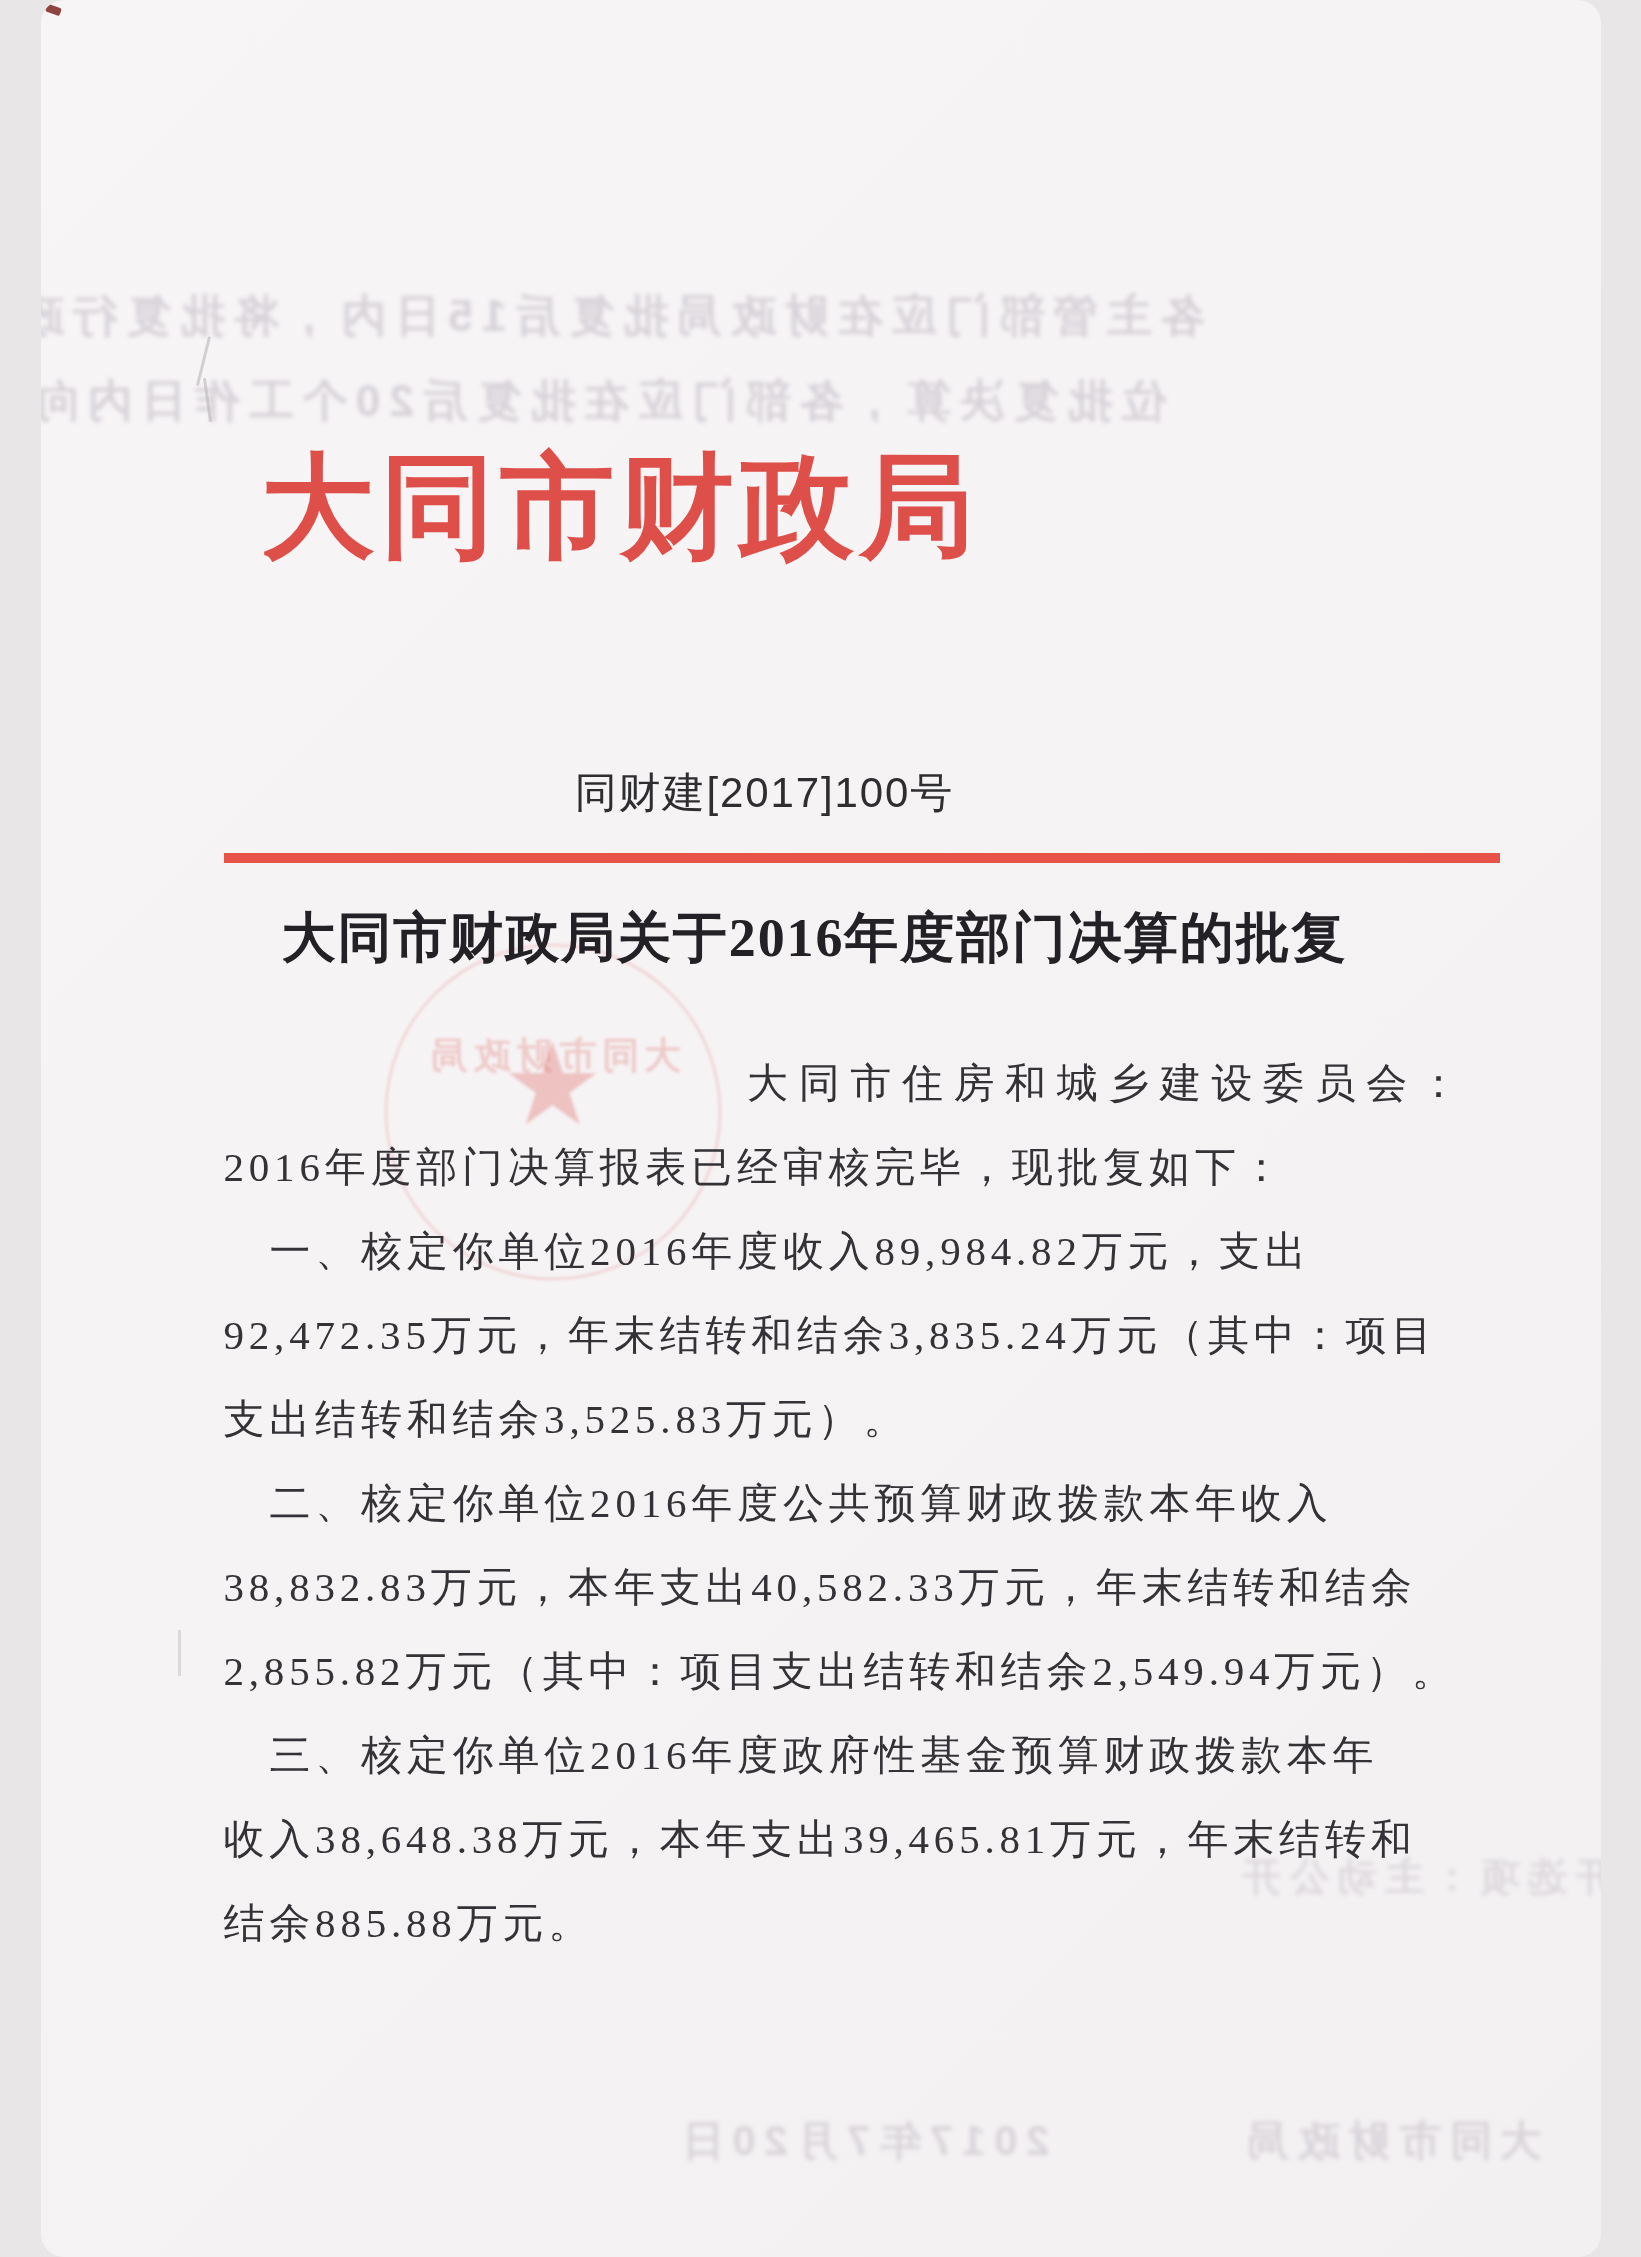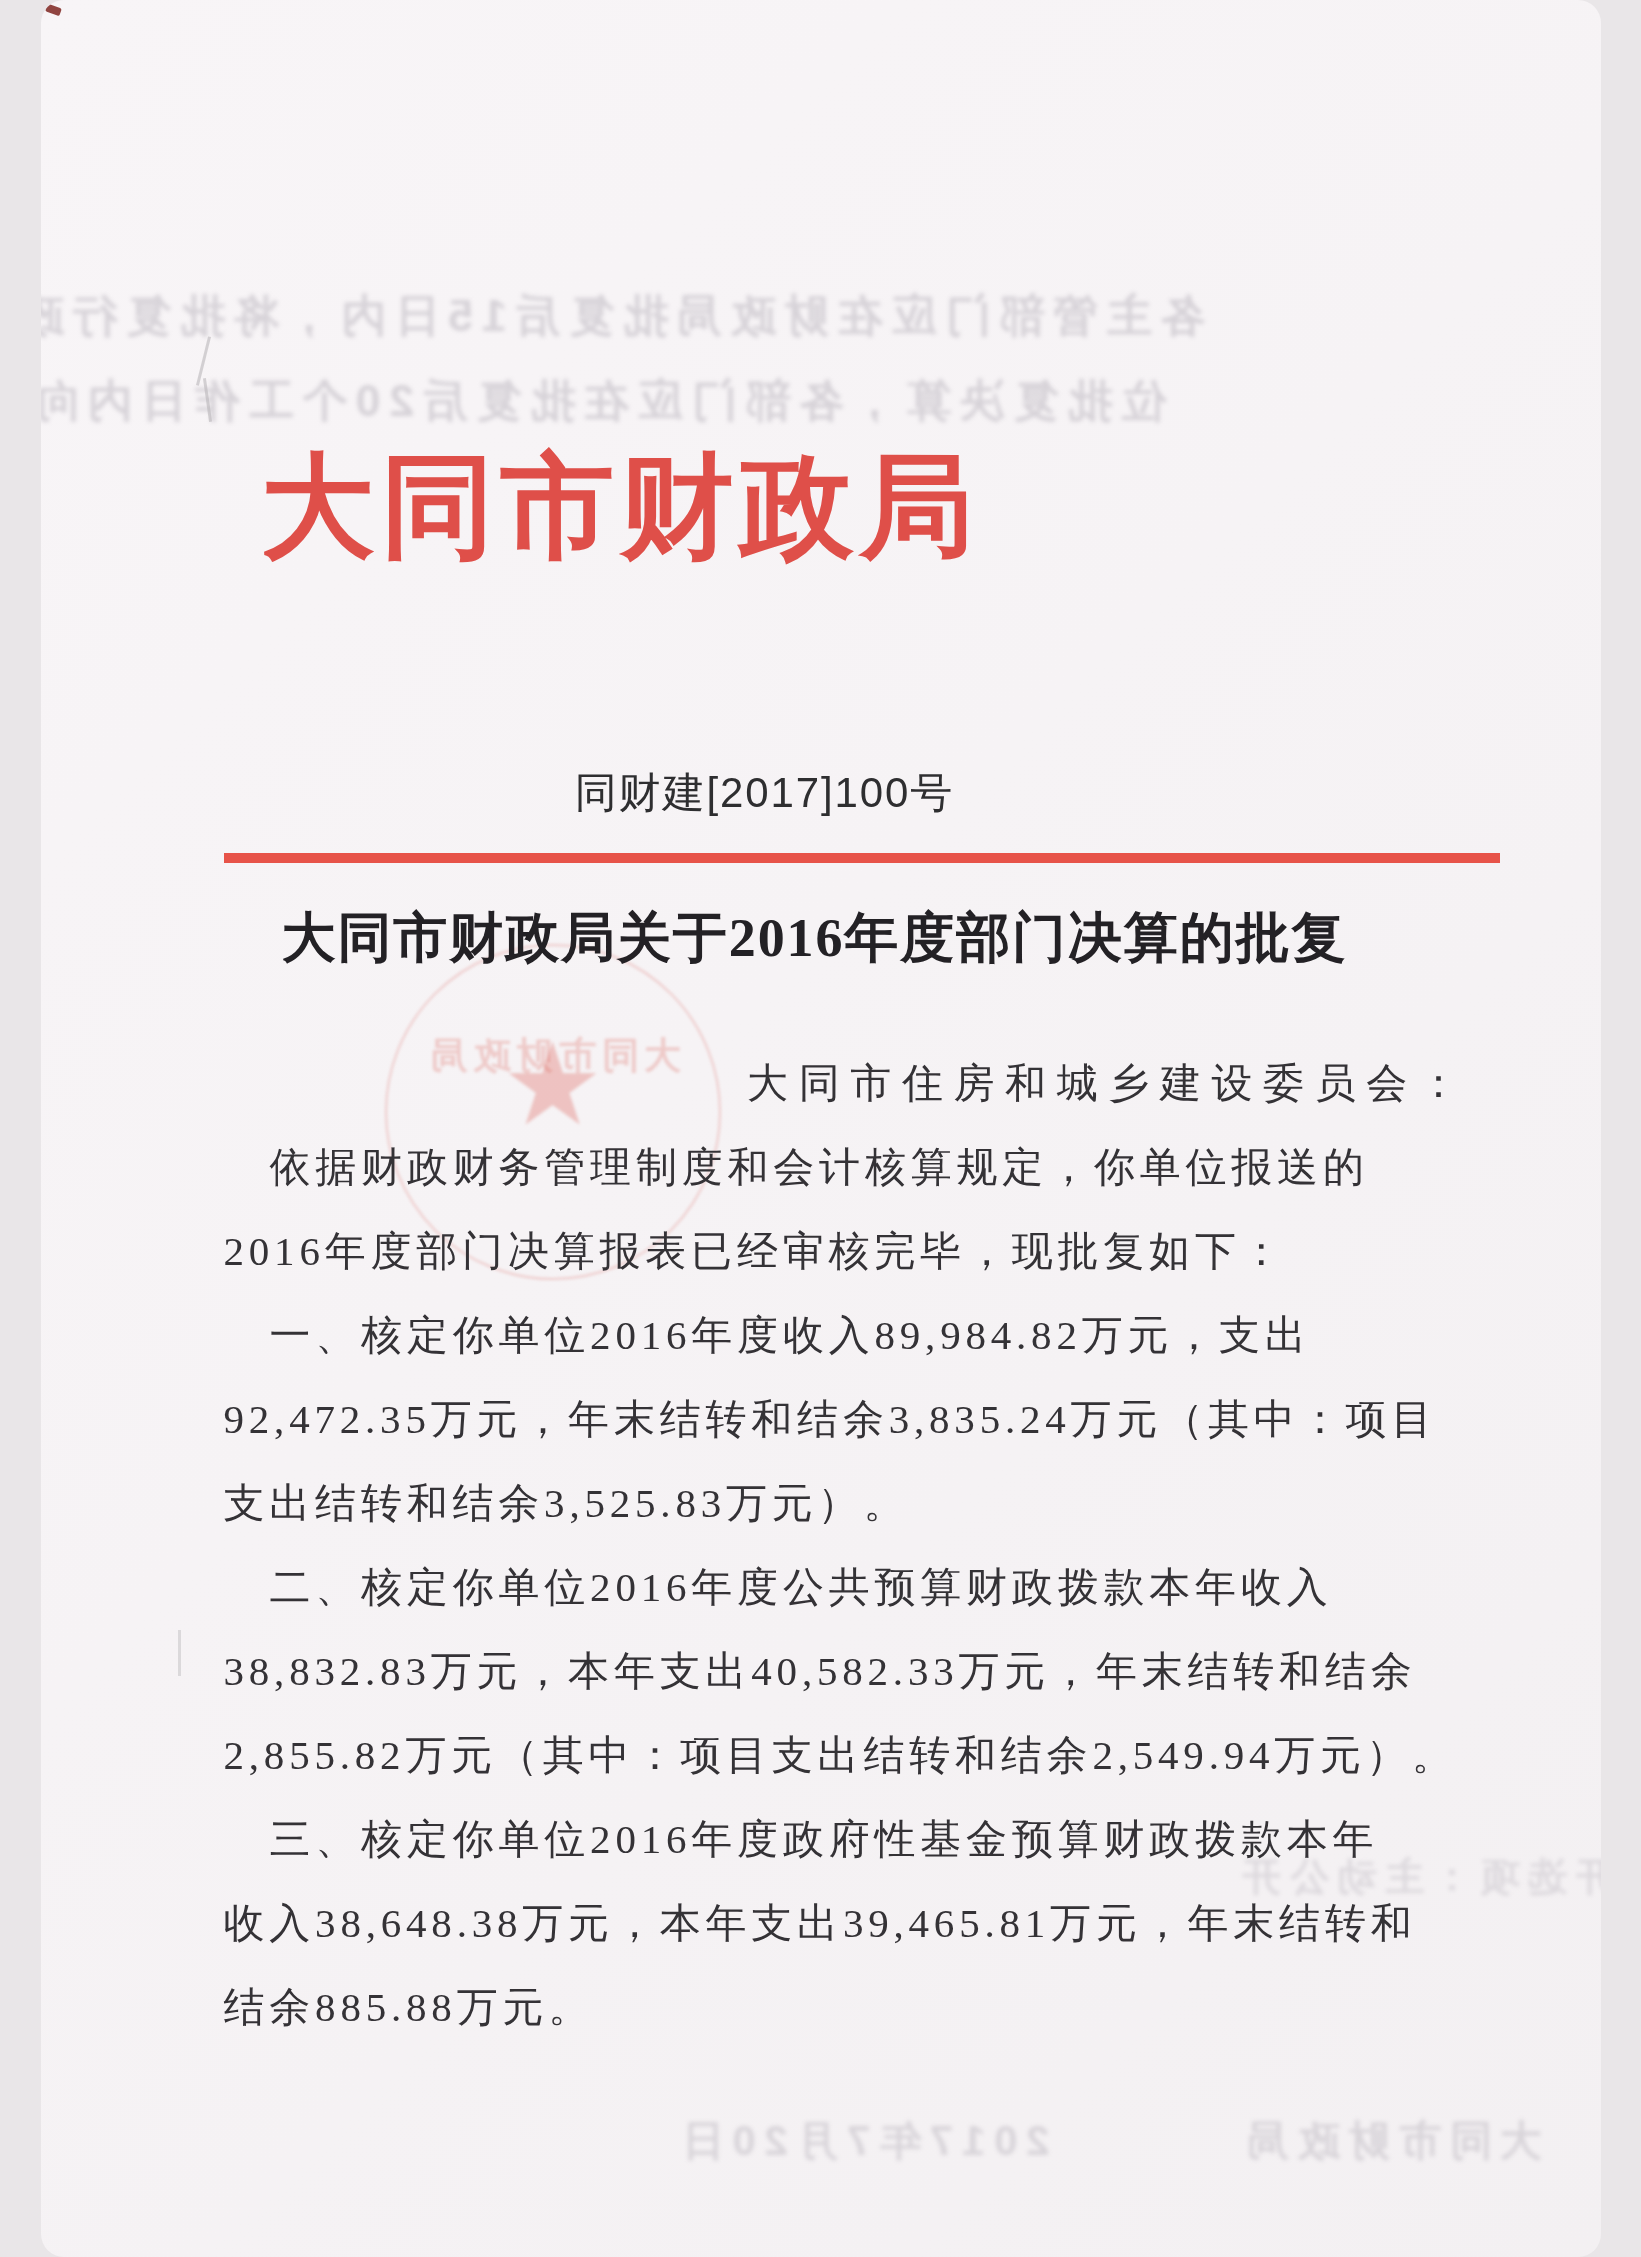--- a/index.html
+++ b/index.html
@@ -77,21 +77,20 @@
 
   <div class="seal">
     <div class="star">★</div>
     <div class="seal-text">大同市财政局</div>
   </div>
 
   <div class="doc-title">大同市财政局关于2016年度部门决算的批复</div>
 
   <div class="body-text">
       <div class="line spread">大同市住房和城乡建设委员会：</div>
-      <div class="line indent">依据财政财务管理制度和会计核算规定，你单位报送的</div>
       <div class="line">2016年度部门决算报表已经审核完毕，现批复如下：</div>
       <div class="line indent">一、核定你单位2016年度收入89,984.82万元，支出</div>
       <div class="line">92,472.35万元，年末结转和结余3,835.24万元（其中：项目</div>
       <div class="line">支出结转和结余3,525.83万元）。</div>
       <div class="line indent">二、核定你单位2016年度公共预算财政拨款本年收入</div>
       <div class="line">38,832.83万元，本年支出40,582.33万元，年末结转和结余</div>
       <div class="line">2,855.82万元（其中：项目支出结转和结余2,549.94万元）。</div>
       <div class="line indent">三、核定你单位2016年度政府性基金预算财政拨款本年</div>
       <div class="line">收入38,648.38万元，本年支出39,465.81万元，年末结转和</div>
       <div class="line">结余885.88万元。</div>

